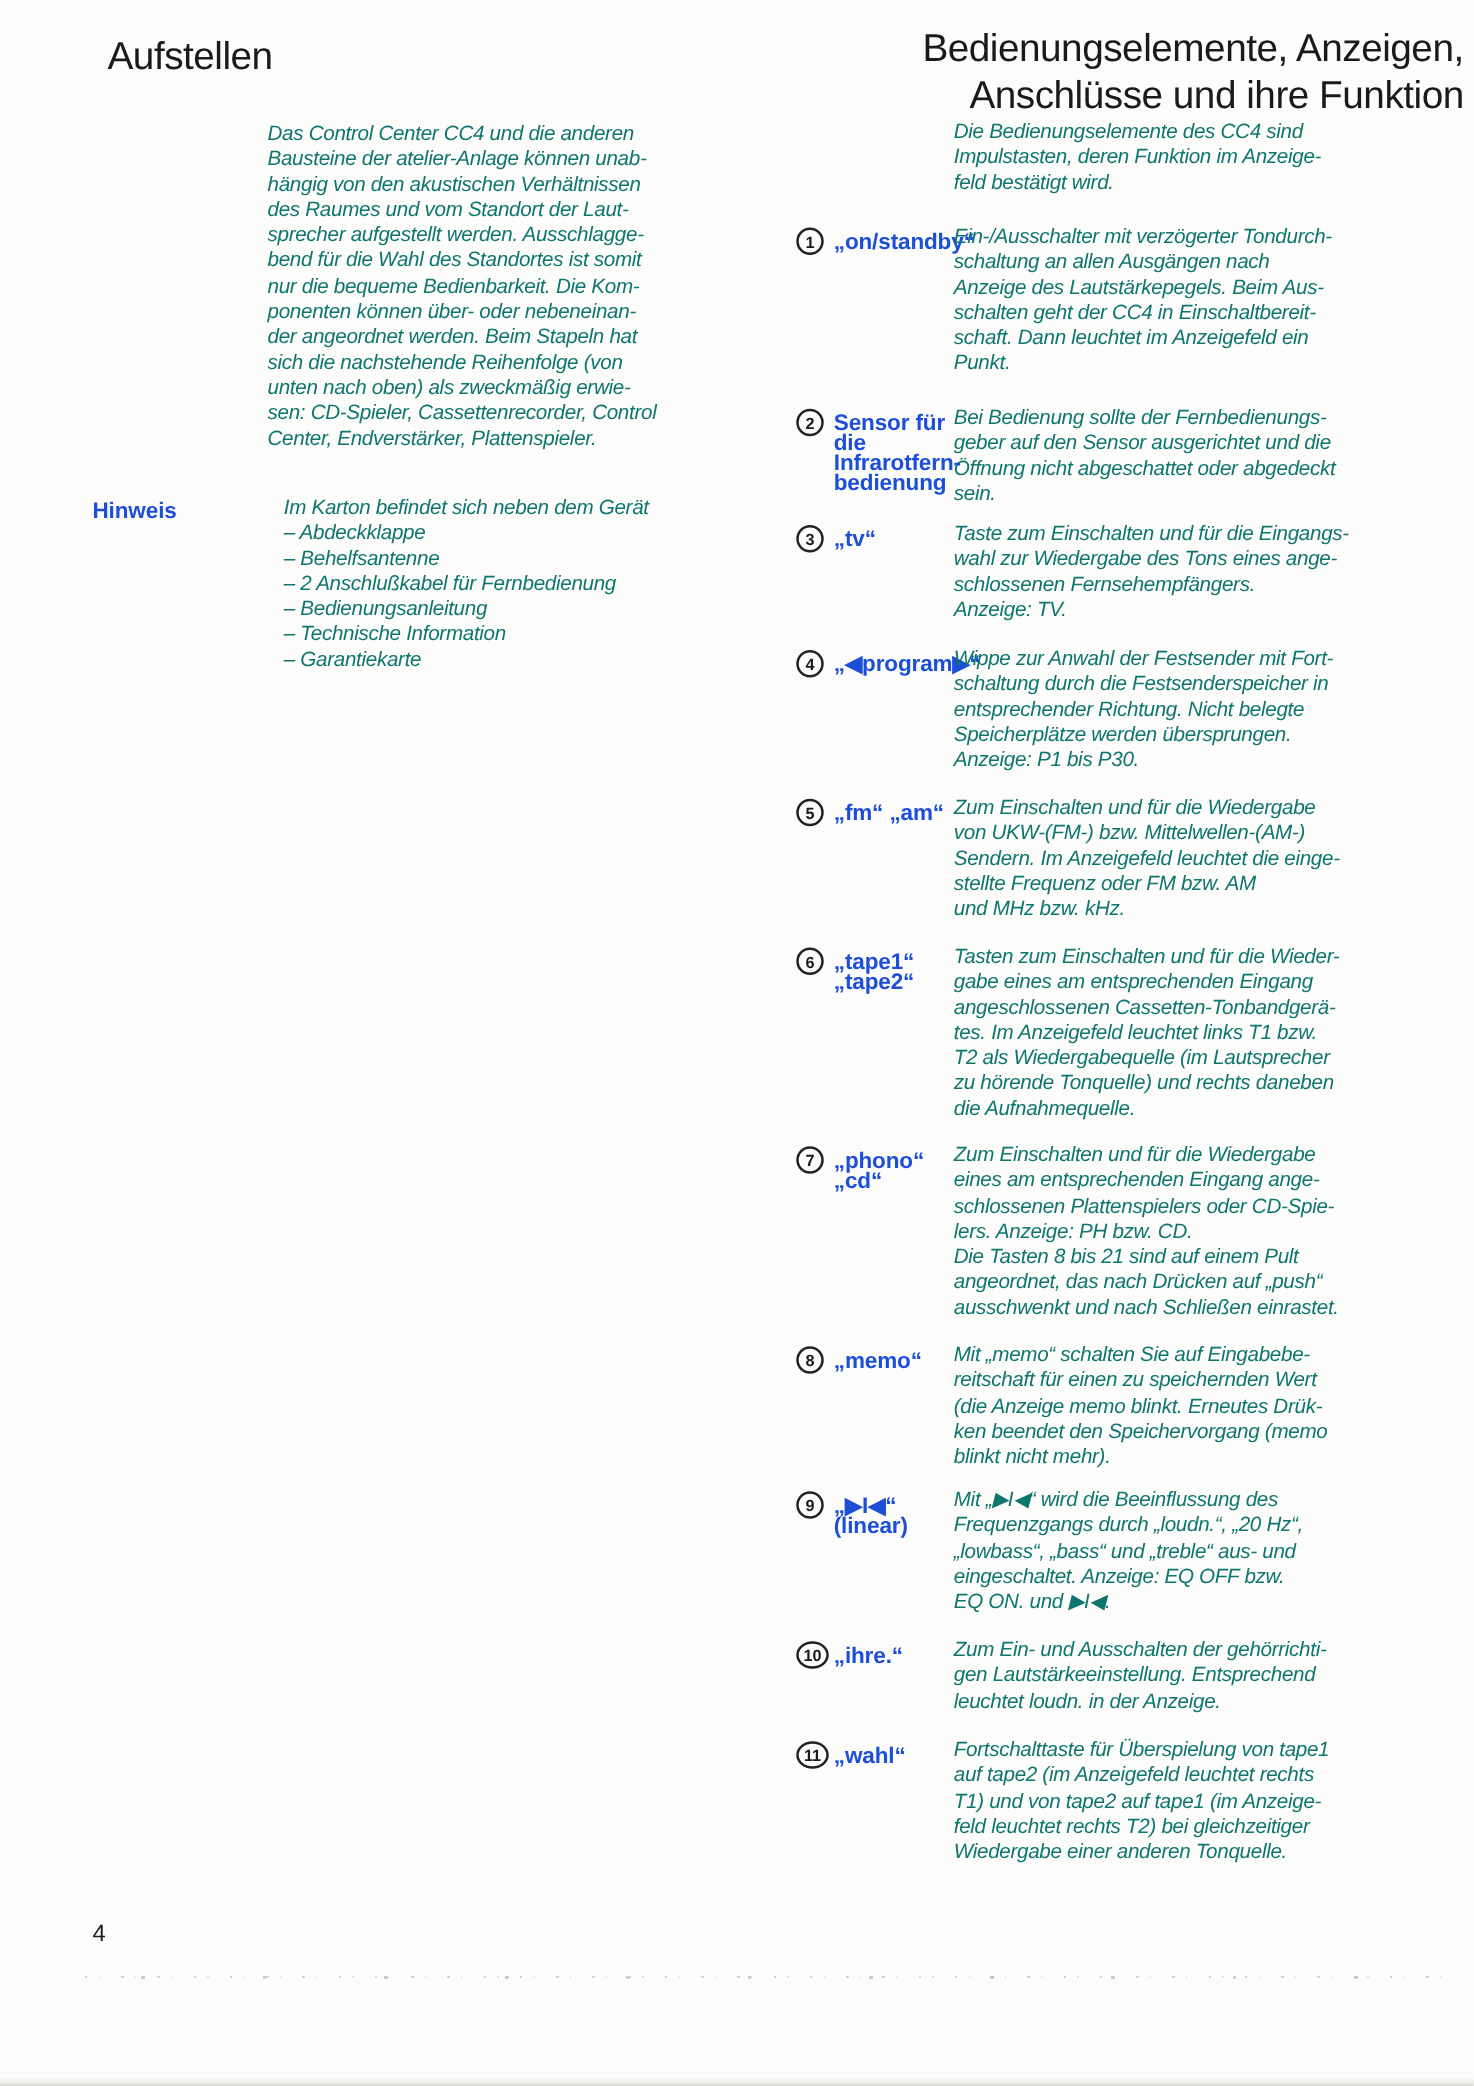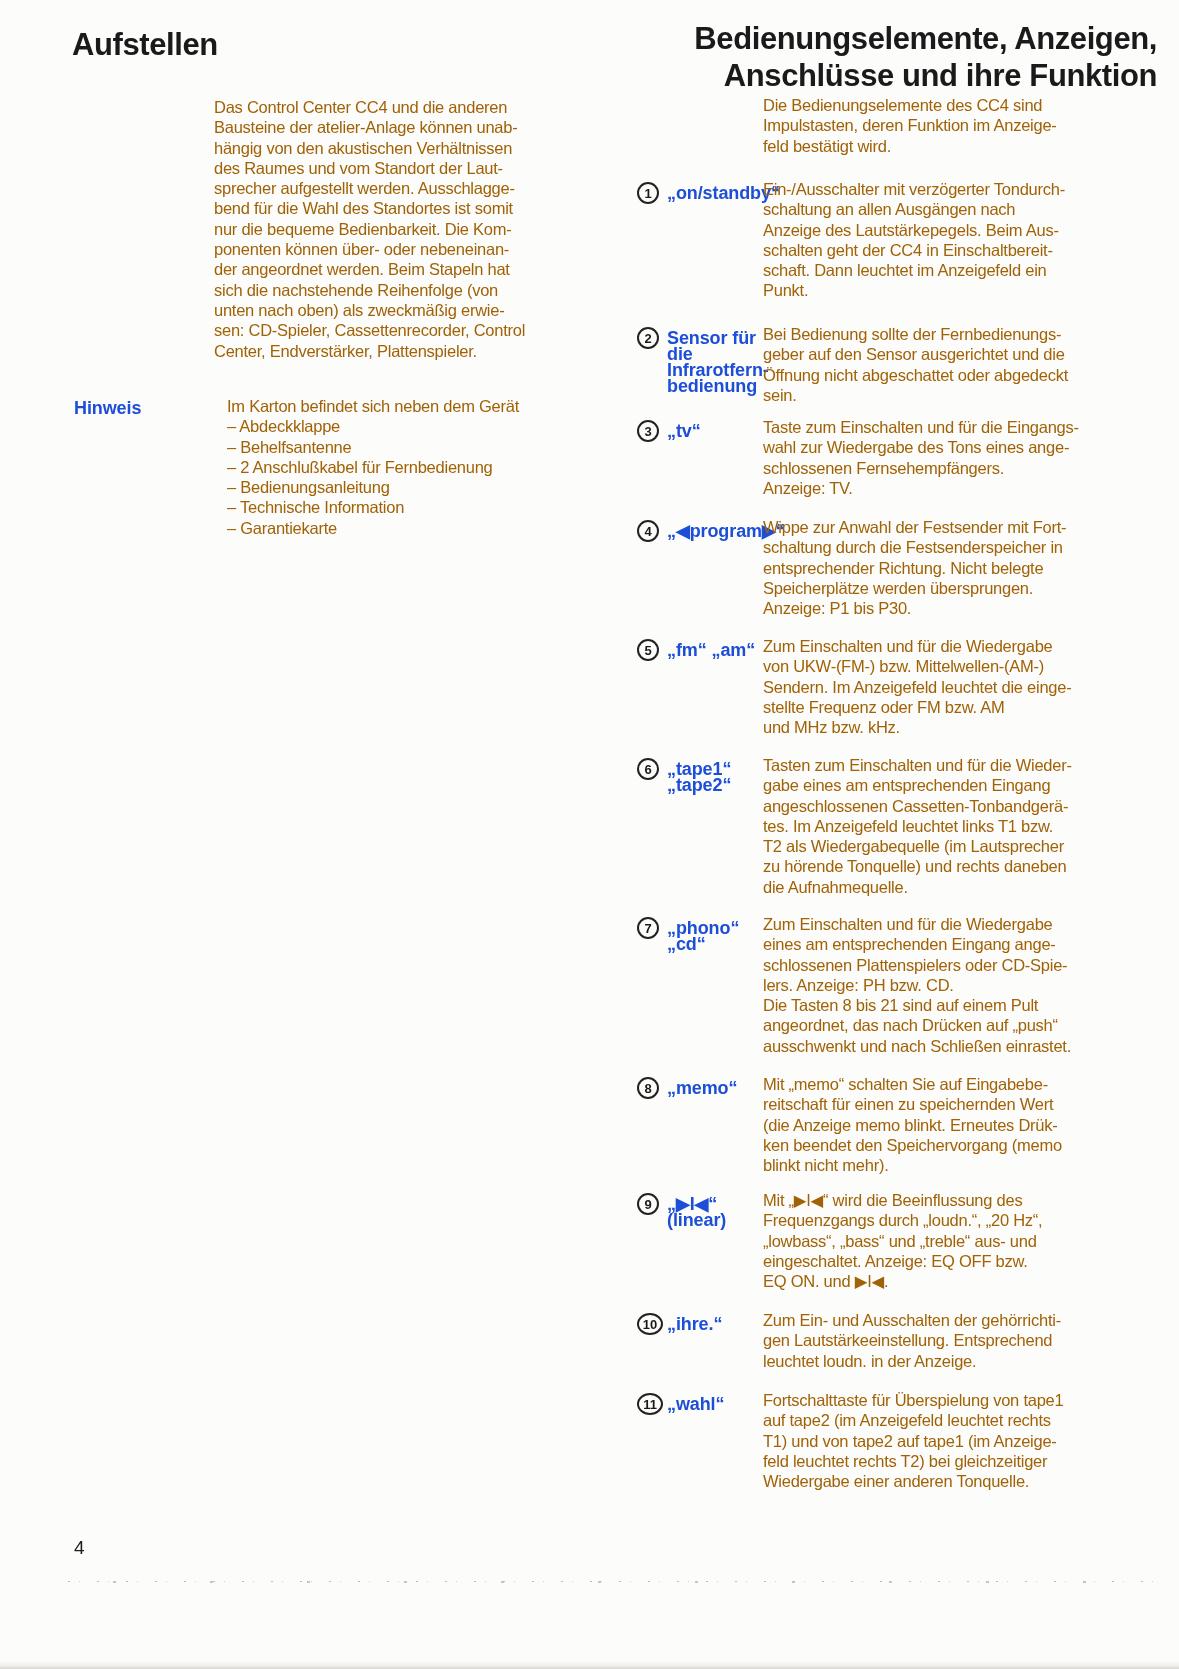--- a/index.html
+++ b/index.html
@@ -5,25 +5,26 @@
   html,body{margin:0;padding:0;}
   body{
     width:1179px;height:1669px;position:relative;overflow:hidden;
     background:#fcfcfb;color:#222;
     font-family:"Liberation Sans", sans-serif;
     -webkit-font-smoothing:antialiased;
   }
   .abs{position:absolute;}
   .h1{
     font-size:31px;line-height:37px;letter-spacing:-0.4px;color:#1a1a1a;
-    white-space:pre-line;font-weight:700;
+    white-space:pre-line;font-weight:400;margin-left:14px;
   }
   .para{
-    font-size:16.5px;line-height:20.3px;letter-spacing:-0.25px;color:#a16207;
+    font-size:16.5px;line-height:20.3px;letter-spacing:-0.25px;color:#0f766e;
     white-space:pre-line;
+    font-style:italic;
   }
   .smallbold{
     font-size:18px;font-weight:bold;color:#1d4ed8;line-height:16px;
     white-space:pre-line;letter-spacing:-0.1px;
   }
   #left-title{left:72px;top:26px;}
   #left-intro{left:214px;top:97px;width:340px;}
   #note-label{left:74px;top:400px;}
   #note-body{left:227px;top:396px;width:340px;}
   #right-title{left:637px;top:20px;width:520px;text-align:right;}

